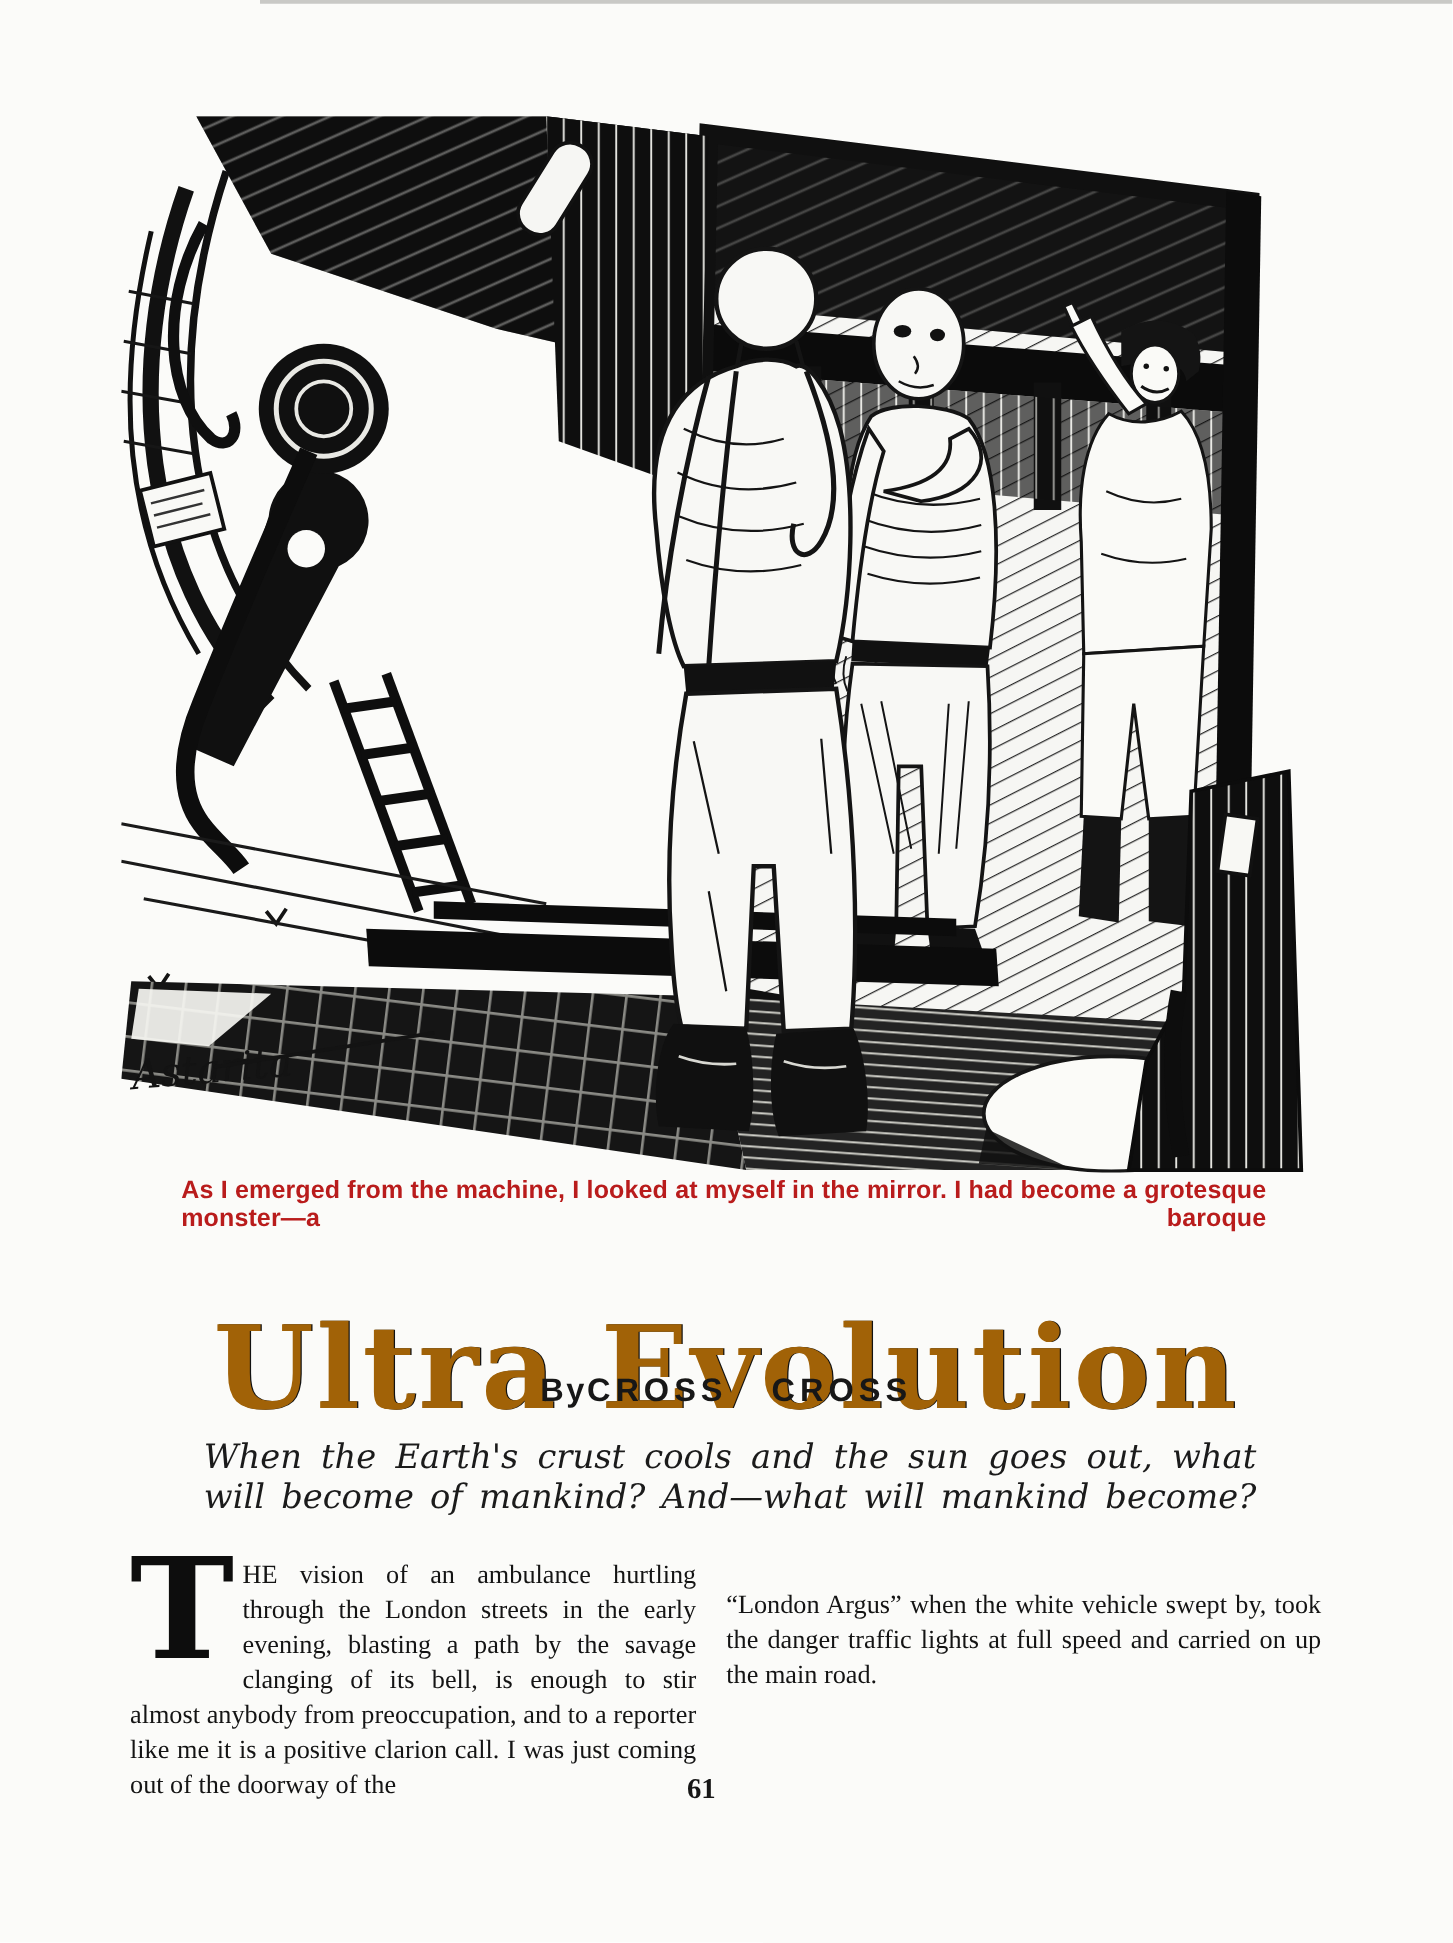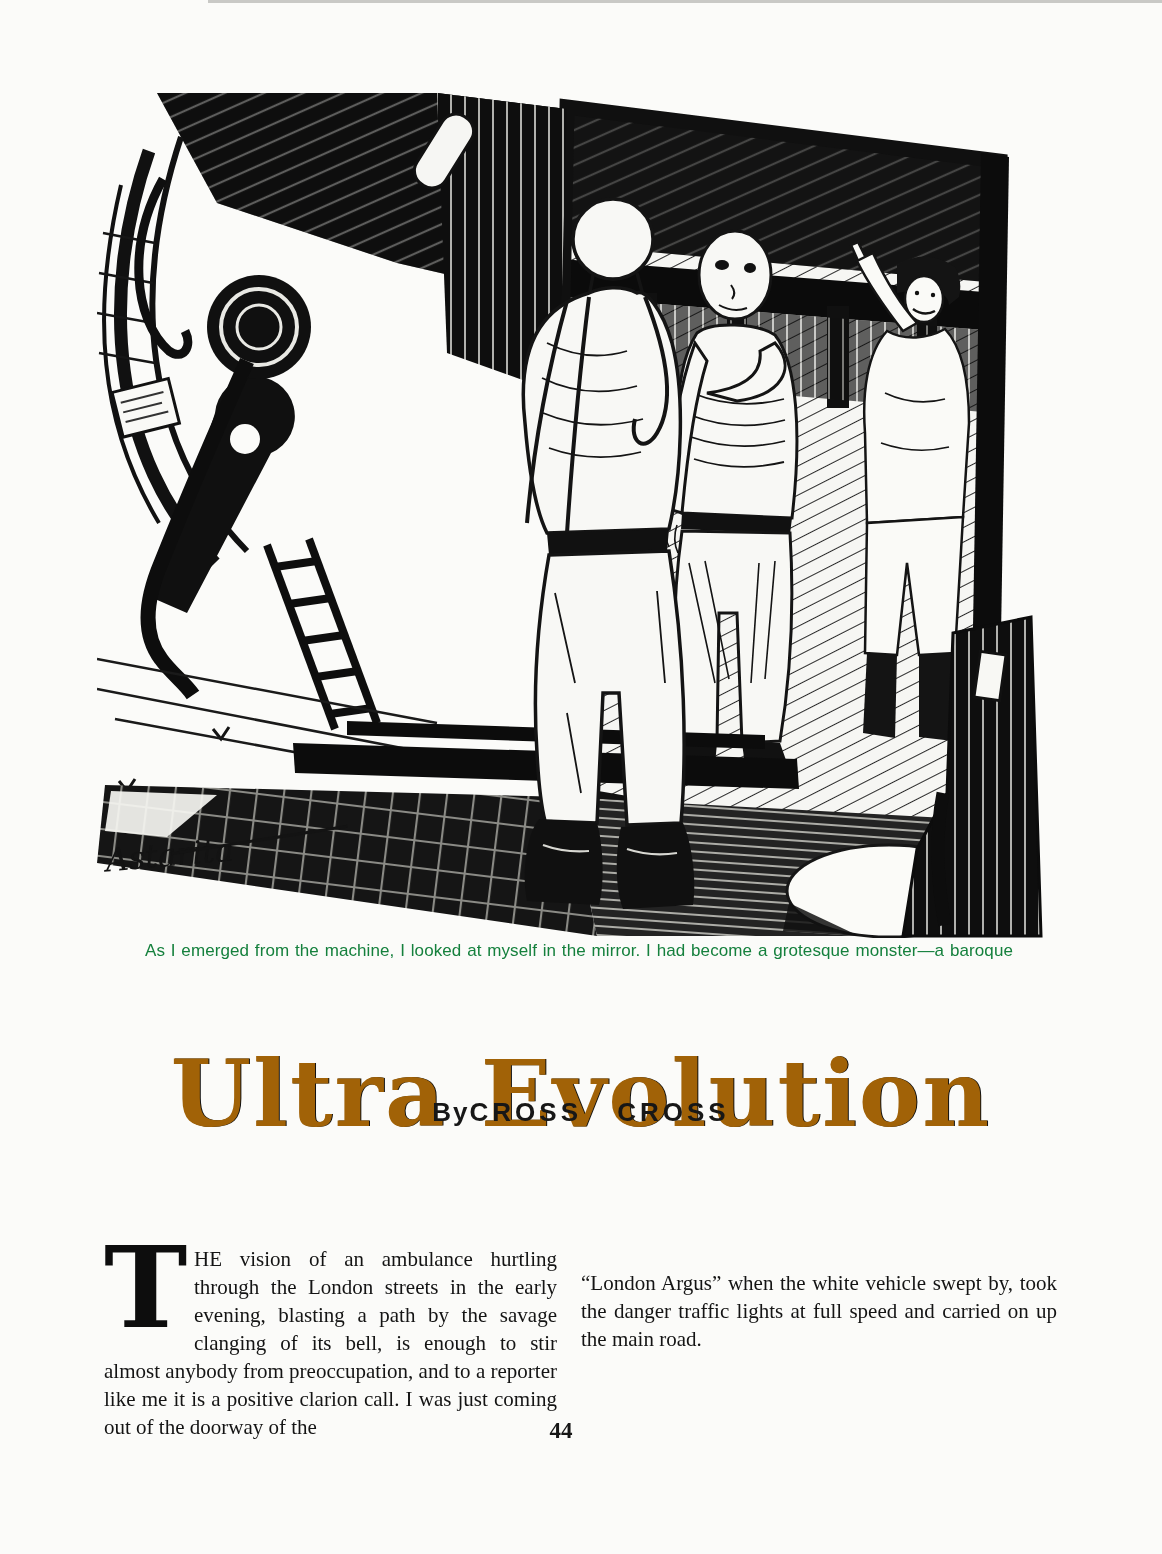--- a/index.html
+++ b/index.html
@@ -6,22 +6,22 @@
   .page{
     position:relative; width:1162px; height:1554px;
     background:#fbfbf9; overflow:hidden;
     font-family:"Liberation Serif", serif; color:#161616;
   }
   .scan-line{position:absolute; top:0; left:208px; width:954px; height:3px; background:#c9c9c6;}
   .illustration{position:absolute; left:97px; top:93px; width:965px; height:845px;}
   .illustration svg{display:block; width:100%; height:100%;}
   .caption{
     position:absolute; left:145px; top:941px; width:868px;
-    font-family:"Liberation Sans", sans-serif; font-weight:normal; font-size:17px;
-    color:#15803d; text-align:justify; text-align-last:justify; letter-spacing:0.1px;
+    font-family:"Liberation Sans", sans-serif; font-weight:bold; font-size:20px;
+    color:#b91c1c; text-align:justify; text-align-last:justify; letter-spacing:0.1px;
   }
   .title{
     position:absolute; left:0; top:986px; width:100%; text-align:center;
     font-family:"DejaVu Serif", serif; font-weight:bold; font-size:92px; line-height:1;
     letter-spacing:2px; color:#a16207;
     text-shadow:1px 0 0 #121212;
   }
   .byline{
     position:absolute; left:0; top:1097px; width:100%; text-align:center;
     font-family:"Liberation Sans", sans-serif; font-weight:bold; font-size:26px;
@@ -213,25 +213,29 @@
   </div>
 
   <div class="caption">As I emerged from the machine, I looked at myself in the mirror.  I had become a grotesque monster—a baroque</div>
 
   <h1 class="title">Ultra Evolution</h1>
 
   <div class="byline">
     <span class="by">By</span><span class="author">CROSS CROSS</span>
   </div>
 
+  <div class="teaser">
+    <div class="tline">When the Earth's crust cools and the sun goes out, what</div>
+    <div class="tline">will become of mankind?  And—what will mankind become?</div>
+  </div>
 
   <div class="columns">
     <div class="col-left">
       <p><span class="dropcap">T</span><span>HE vision of an ambulance hurtling through the London streets in the early evening, blasting a path by the savage clanging of its bell, is enough to stir almost anybody from preoccupation, and to a reporter like me it is a positive clarion call. I was just coming out of the doorway of the</span></p>
     </div>
     <div class="col-right">
       <p>“London Argus” when the white vehicle swept by, took the danger traffic lights at full speed and carried on up the main road.</p>
     </div>
   </div>
 
-  <div class="pagenum">44</div>
+  <div class="pagenum">61</div>
 
 </div>
 
 </body></html>

